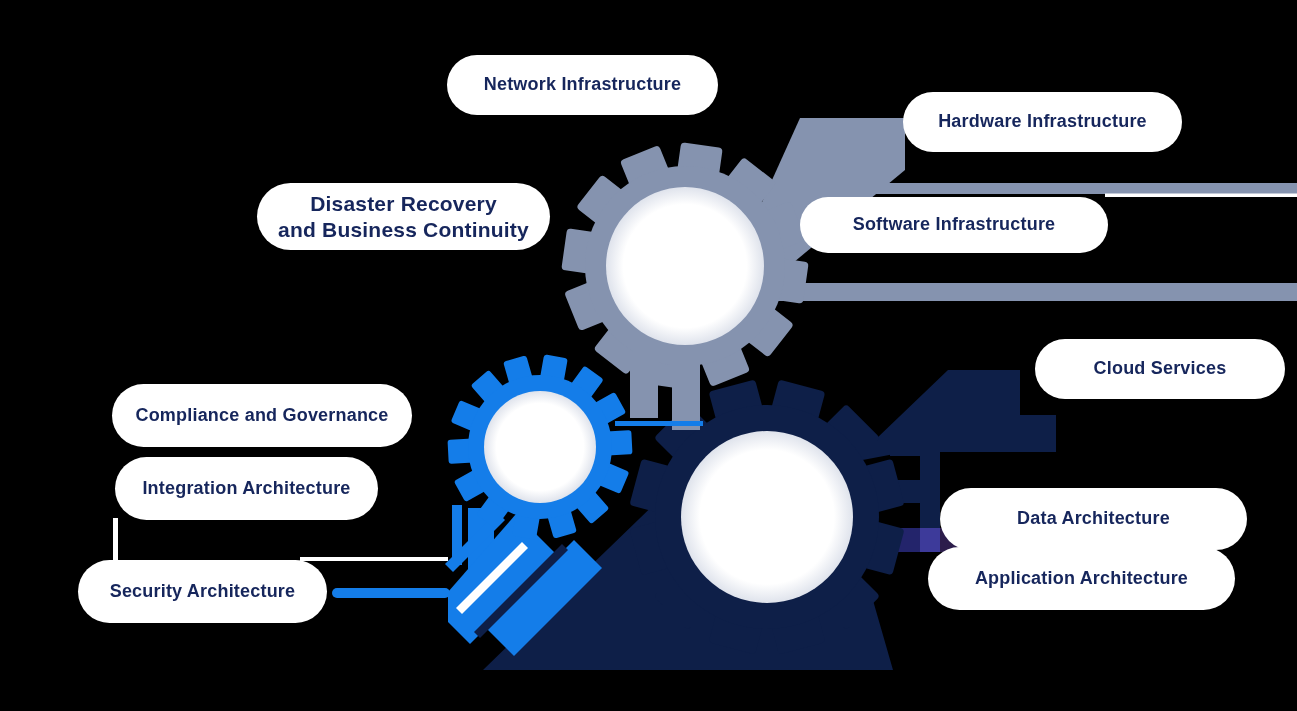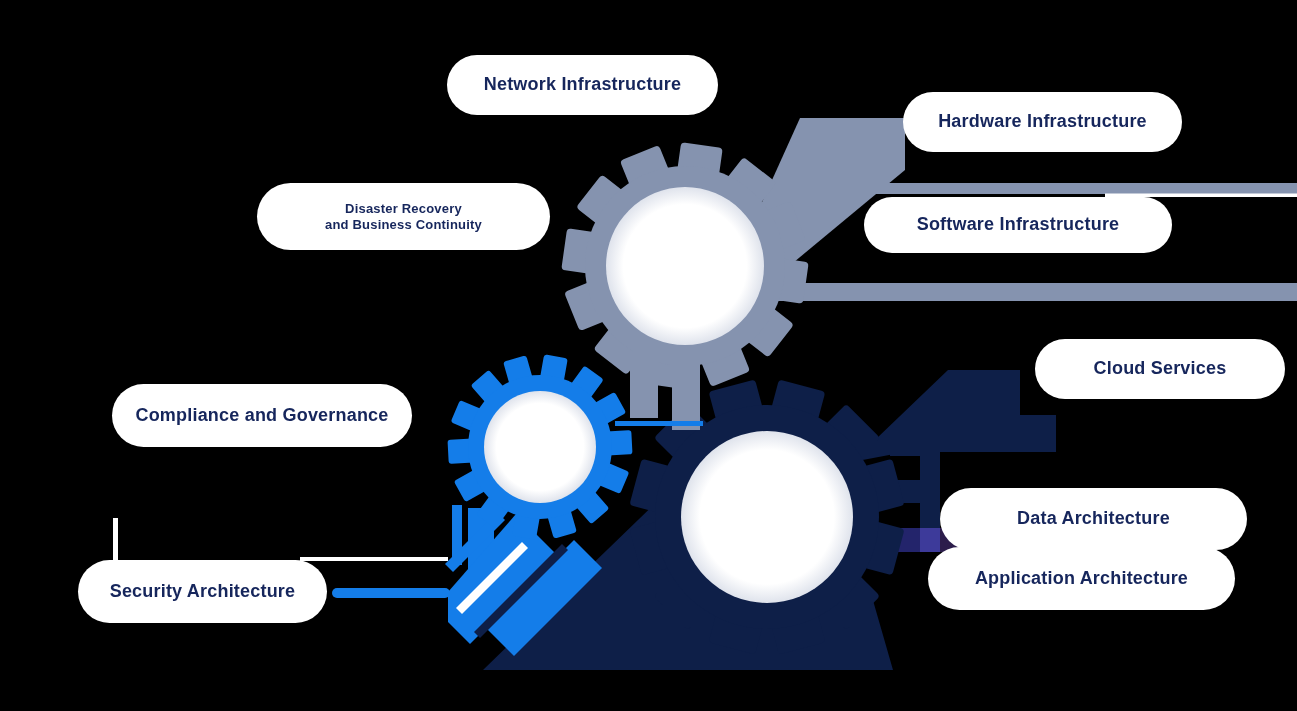--- a/index.html
+++ b/index.html
@@ -124,29 +124,30 @@
       <rect class="fb" x="332" y="588" width="118" height="10" rx="5"></rect>
       <rect class="fw" x="113" y="518" width="5" height="46"></rect>
       <rect class="fw" x="300" y="557" width="148" height="4"></rect>
     </g>
   </svg>
 
   <div class="pill" style="left:447px;top:55px;width:271px;height:60px;">Network Infrastructure</div>
 
   <div class="pill" style="left:903px;top:92px;width:279px;height:60px;">Hardware Infrastructure</div>
 
-  <div class="pill" style="left:864px;top:197px;width:308px;height:56px;">Software Infrastructure</div>
+  <div class="pill" style="left:800px;top:197px;width:308px;height:56px;">Software Infrastructure</div>
 
-  <div class="pill" style="left:257px;top:183px;width:293px;height:67px;font-size:13px;">Disaster Recovery
+  <div class="pill" style="left:257px;top:183px;width:293px;height:67px;font-size:21px;">Disaster Recovery
 and Business Continuity</div>
 
   <div class="pill" style="left:112px;top:345px;width:300px;height:63px;margin-top:39px;">Compliance and Governance</div>
 
   <div class="pill" style="left:1035px;top:339px;width:250px;height:60px;">Cloud Services</div>
 
+  <div class="pill" style="left:115px;top:457px;width:263px;height:63px;">Integration Architecture</div>
 
   <div class="pill" style="left:940px;top:452px;width:307px;height:62px;margin-top:36px;">Data Architecture</div>
 
   <div class="pill" style="left:78px;top:560px;width:249px;height:63px;">Security Architecture</div>
 
   <div class="pill" style="left:928px;top:547px;width:307px;height:63px;">Application Architecture</div>
 
 </div>
 
 </body></html>

